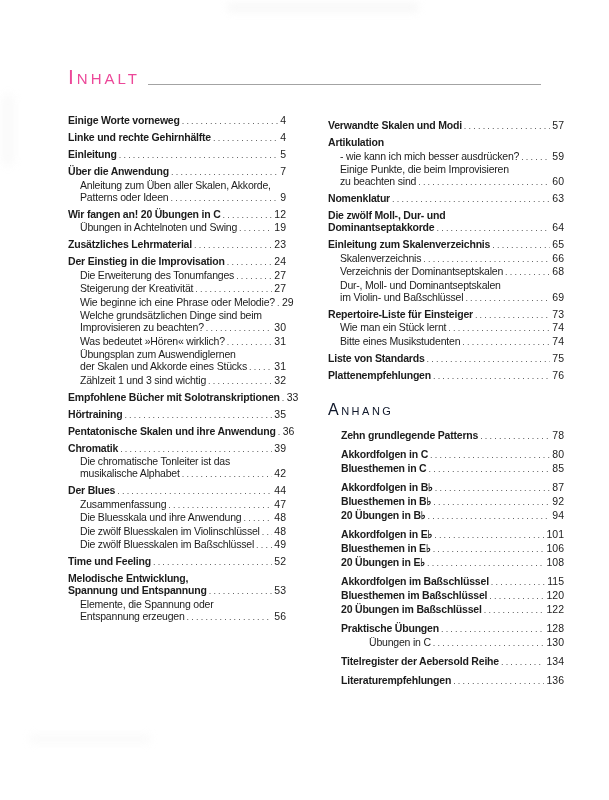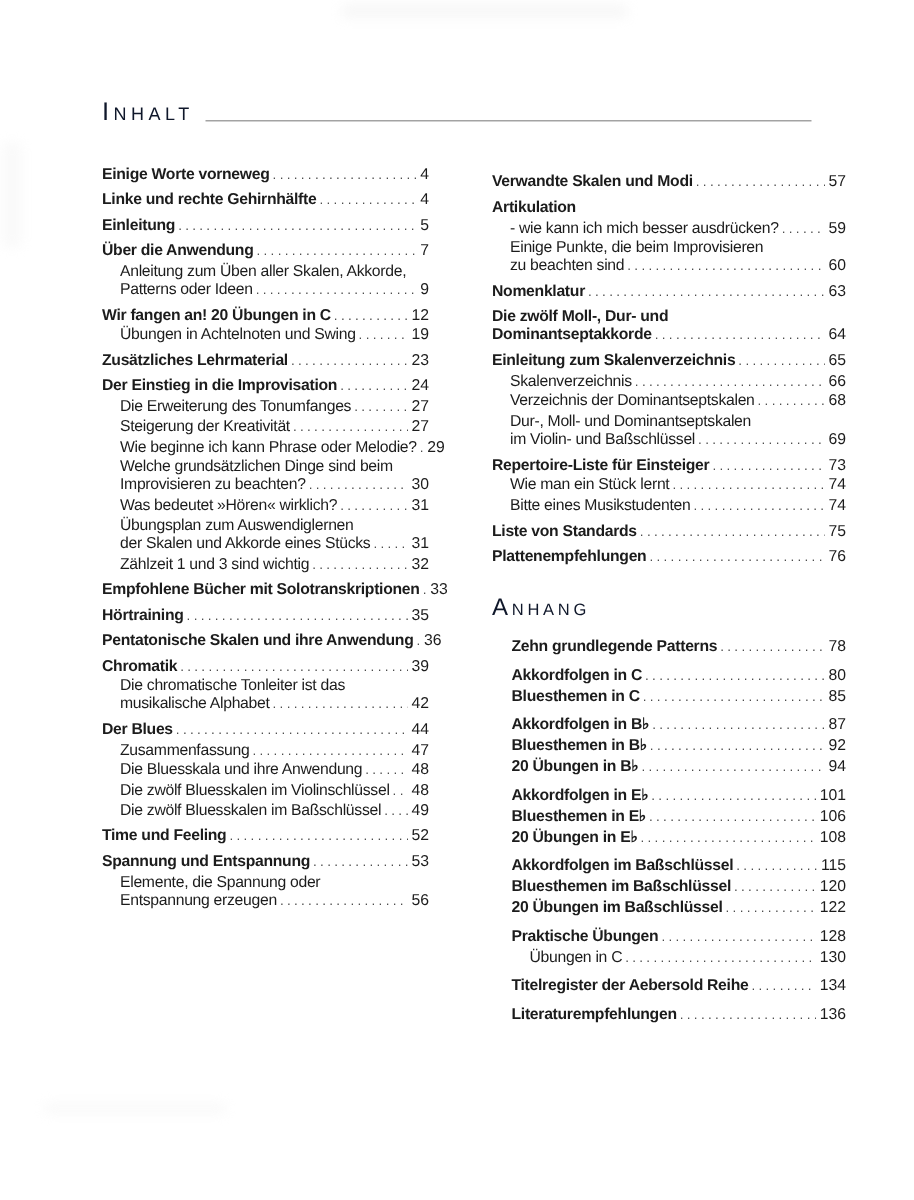--- a/index.html
+++ b/index.html
@@ -14,23 +14,23 @@
   .artifact { position:absolute; background:#ededed; filter:blur(4px); opacity:.45; }
   .a1 { left:228px; top:3px;  width:190px; height:9px; }
   .a2 { left:2px;   top:95px; width:12px;  height:70px; opacity:.3; }
   .a3 { left:30px;  top:735px; width:120px; height:8px; opacity:.3; }
 
   .page-inner { position:absolute; left:68px; top:66px; width:483px; }
 
   .title-row { display:flex; align-items:flex-end; margin:0 0 27px 0; }
   .title {
     font-variant:small-caps;
-    font-size:17px; line-height:1;
+    font-size:21px; line-height:1;
     letter-spacing:3px;
-    color:#0f172a;
+    color:#ec4899;
   }
   .title-rule { flex:1 1 auto; height:1px; background:#a3a3a3; margin:0 10px 2px 8px; }
 
   .columns { display:grid; grid-template-columns:218px 236px; column-gap:42px; }
 
   .entry { margin-top:1.5px; }
   .col > .entry:first-child, .anhang-entries > .entry:first-child { margin-top:0; }
   .entry.bold { margin-top:5px; }
   .entry.bold .label { font-weight:bold; }
   .entry.sub { padding-left:12px; }
@@ -61,21 +61,21 @@
   }
 
   .anhang-heading {
     font-variant:small-caps;
     font-size:16px; line-height:1;
     letter-spacing:2.5px;
     color:#0f172a;
     margin:21px 0 11px 0;
   }
   .anhang-entries { padding-left:13px; }
-  .anhang-entries .entry.sub { padding-left:12px; }
+  .anhang-entries .entry.sub { padding-left:12px;margin-left:16px; }
   .anhang-entries .entry.bold { margin-top:7px; }
   .anhang-entries .entry.tight { margin-top:2px; }
 </style>
 </head>
 <body>
 
 <div class="artifact a1"></div>
 <div class="artifact a2"></div>
 <div class="artifact a3"></div>
 
@@ -160,21 +160,21 @@
         </div>
         <div class="entry sub">
           <div class="row">
             <span class="label">Steigerung der Kreativität</span>
             <span class="dots"></span>
             <span class="page">27</span>
           </div>
         </div>
         <div class="entry sub">
           <div class="row">
-            <span class="label">Wie beginne ich kann Phrase oder Melodie?</span>
+            <span class="label">Wie beginne ich eine Phrase oder Melodie?</span>
             <span class="dots"></span>
             <span class="page">29</span>
           </div>
         </div>
         <div class="entry sub">
           <div class="l1 label">Welche grundsätzlichen Dinge sind beim</div>
           <div class="row">
             <span class="label">Improvisieren zu beachten?</span>
             <span class="dots"></span>
             <span class="page">30</span>
@@ -274,20 +274,21 @@
           </div>
         </div>
         <div class="entry bold">
           <div class="row">
             <span class="label">Time und Feeling</span>
             <span class="dots"></span>
             <span class="page">52</span>
           </div>
         </div>
         <div class="entry bold">
+          <div class="l1 label">Melodische Entwicklung,</div>
           <div class="row">
             <span class="label">Spannung und Entspannung</span>
             <span class="dots"></span>
             <span class="page">53</span>
           </div>
         </div>
         <div class="entry sub">
           <div class="l1 label">Elemente, die Spannung oder</div>
           <div class="row">
             <span class="label">Entspannung erzeugen</span>

